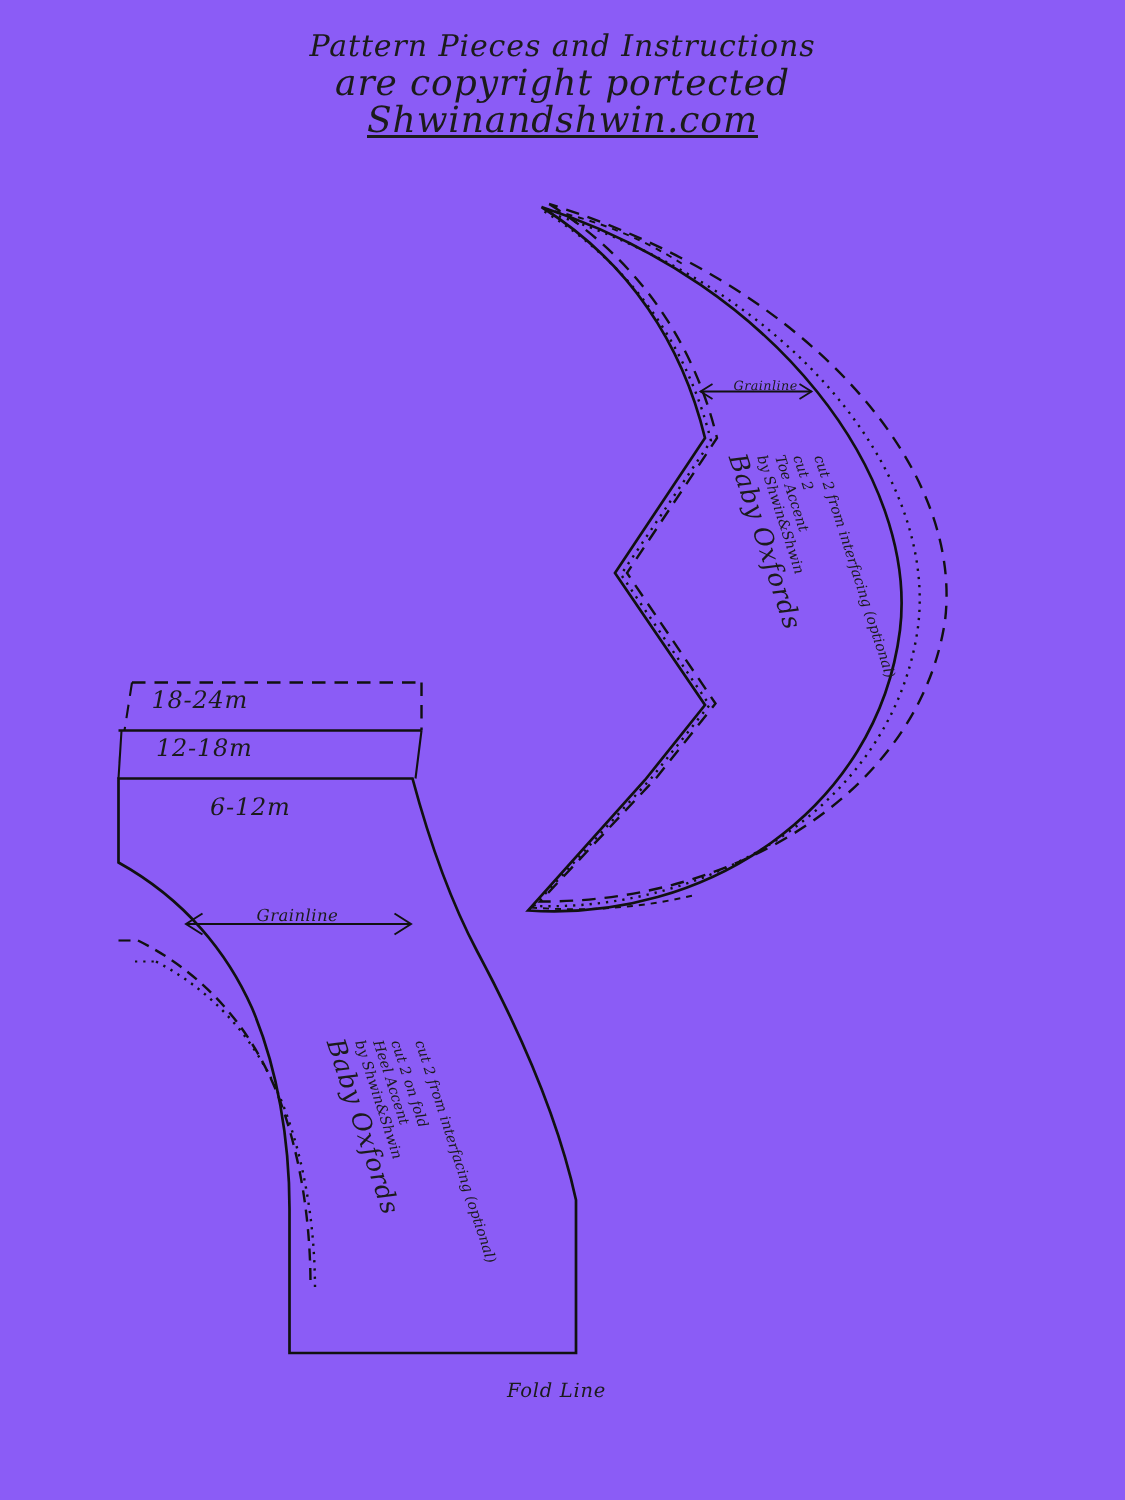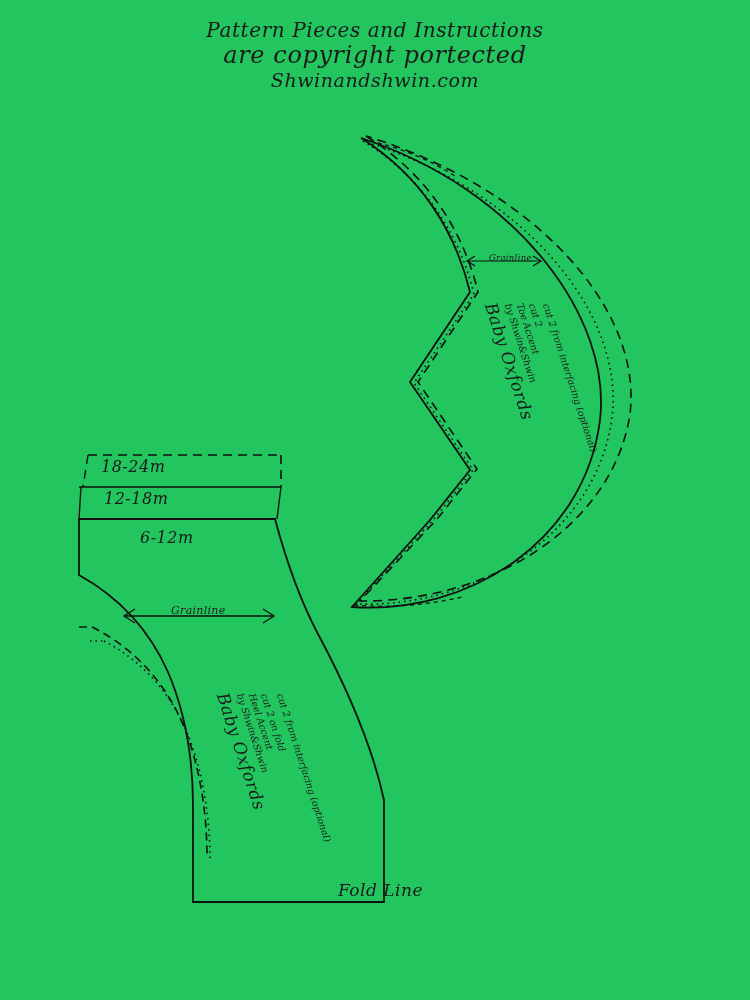--- a/index.html
+++ b/index.html
@@ -12,58 +12,58 @@
     height: 1000px;
     overflow: hidden;
     font-family: "DejaVu Sans", sans-serif;
     color: #111;
     position: relative;
   }
   #sheet {
     position: relative;
     width: 750px;
     height: 1000px;
-    background: #22c55e;
+    background: #8b5cf6;
   }
   .header {
     position: absolute;
     top: 18px;
     left: 0;
     width: 750px;
     text-align: center;
     font-family: "DejaVu Serif", serif;
     font-style: italic;
     font-size: 20px;
     line-height: 25px;
     letter-spacing: 0.6px;
     color: #1b1b1b;
   }
   .header .line2 { font-size: 24px; }
-  .header .line3 { font-size: 19px; }
+  .header .line3 { font-size: 24px; text-decoration: underline; }
 
   svg.pattern {
     position: absolute;
     top: 0;
     left: 0;
     width: 750px;
     height: 1000px;
   }
 
   
   .lbl {
     position: absolute;
     font-family: "DejaVu Serif", serif;
     font-style: italic;
     color: #1b1b1b;
     white-space: nowrap;
   }
   .size-lbl { font-size: 16px; letter-spacing: 0.5px; }
   .grain-lbl { font-size: 11px; letter-spacing: 0.3px; }
   .grain-lbl.small { font-size: 8.5px; }
-  .fold-lbl { font-size: 17px; letter-spacing: 0.5px; }
+  .fold-lbl { font-size: 13px; letter-spacing: 0.5px; margin-top: 40px; }
 
   
   .rot-block {
     position: absolute;
     transform-origin: left top;
     white-space: nowrap;
     font-family: "DejaVu Serif", serif;
     font-style: italic;
     color: #1b1b1b;
   }

